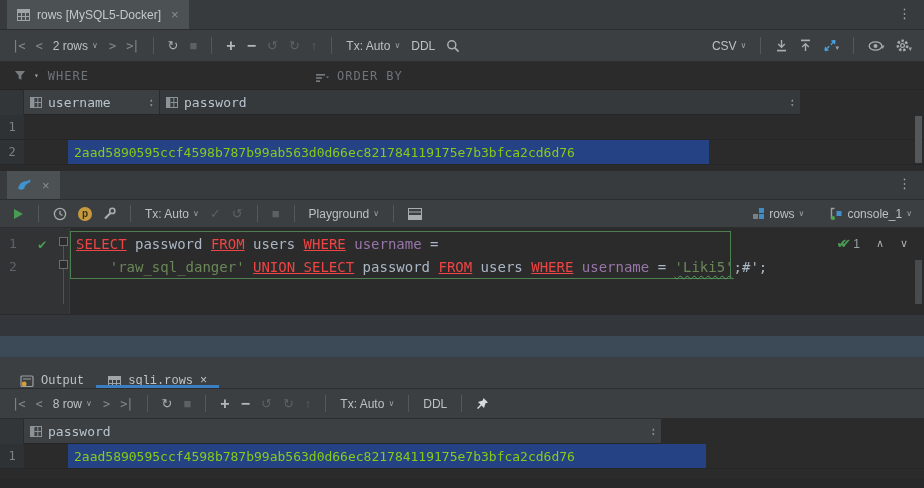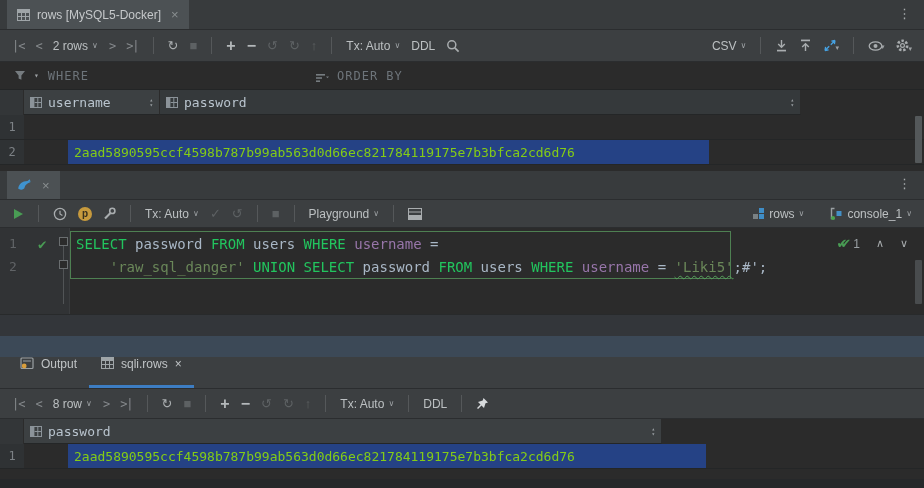--- a/index.html
+++ b/index.html
@@ -72,36 +72,36 @@
             background:#313335; border-right:1px solid #3a3c3e; }
   .lnum { position:absolute; left:9px; color:#606366; font-size:13px; line-height:22px; }
   .exec-check { position:absolute; left:38px; top:6px; color:#499c54; font-size:14px;
                 line-height:20px; }
   .foldline { position:absolute; left:63px; top:18px; height:58px; width:1px; background:#515456; }
   .foldbox { position:absolute; left:59px; width:9px; height:9px;
              border:1px solid #6a6e70; background:#2b2b2b; }
   .stmt-box { position:absolute; left:70px; top:3px; width:661px; height:48px;
               border:1px solid #4e8052; }
   .eline { position:absolute; left:76px; white-space:pre; font-size:14px; line-height:22px; }
-  .tk-kw { color:#22c55e; } .tk-id { color:#a9b7c6; } .tk-str { color:#6a8759; }
+  .tk-kw { color:#ef4444;text-decoration:underline; } .tk-id { color:#a9b7c6; } .tk-str { color:#6a8759; }
   .tk-col { color:#9876aa; }
   .tk-warn { color:#6a8759; text-decoration:underline wavy #55a05a;
              text-decoration-thickness:1px; text-underline-offset:3px; }
   .exec-ind { position:absolute; right:16px; top:8px; display:flex; align-items:center;
               gap:16px; color:#9aa0a4; font-size:12px; font-family:"Liberation Sans",sans-serif; }
   .dblcheck { color:#499c54; font-size:13px; letter-spacing:-7px; padding-right:9px; }
   .updown { color:#a9adaf; font-size:11px; }
 
   
   .band1 { height:22px; background:#33363a; border-top:1px solid #282a2b; }
   .band2 { height:21px; background:#3c4957; }
   .btabbar { height:32px; background:#3c3f41; border-bottom:1px solid #2b2d2f;
              display:flex; align-items:stretch; padding-left:8px; }
-  .btab { display:flex; align-items:flex-start; gap:7px; padding:0 12px; font-size:12px;
-          color:#c0c4c6; position:relative; }
+  .btab { display:flex; align-items:flex-end; gap:7px; padding:0 12px; font-size:12px;
+          color:#c0c4c6; position:relative;font-family:Liberation Mono, monospace; }
   .btab.active::after { content:""; position:absolute; left:0; right:0; bottom:0;
                         height:3px; background:#3d7dc2; }
   .tb-bottom { height:30px; }
   .footer { height:9px; background:#26282a; }
   .space2 { height:10px; background:#2b2b2b; }
 
   
   .sbthumb { position:absolute; width:7px; border-radius:1px; }
   .sb1 { right:2px; top:116px; height:47px; background:#54585a; }
   .sb2 { right:2px; top:260px; height:44px; background:#494c4e; }

